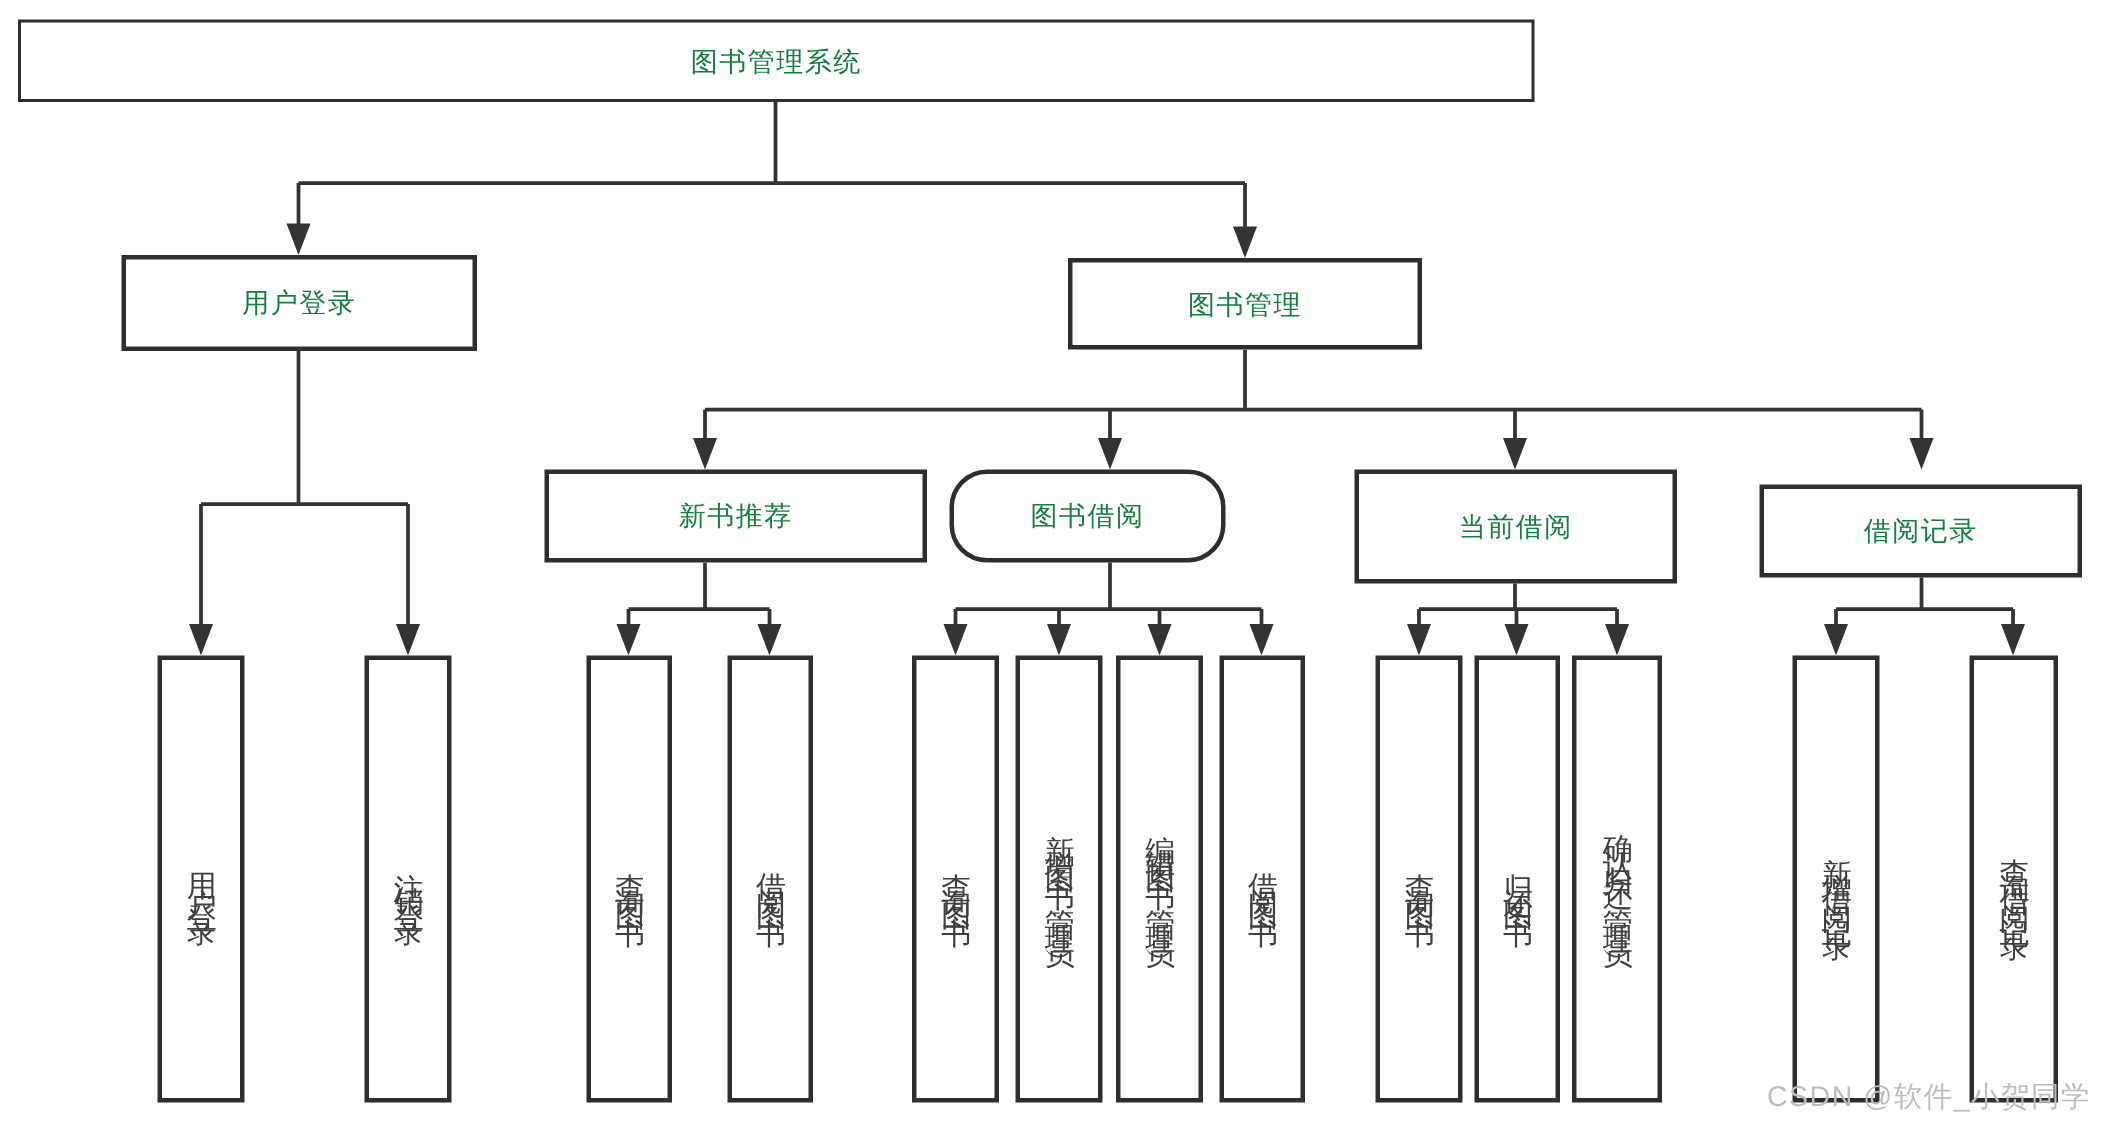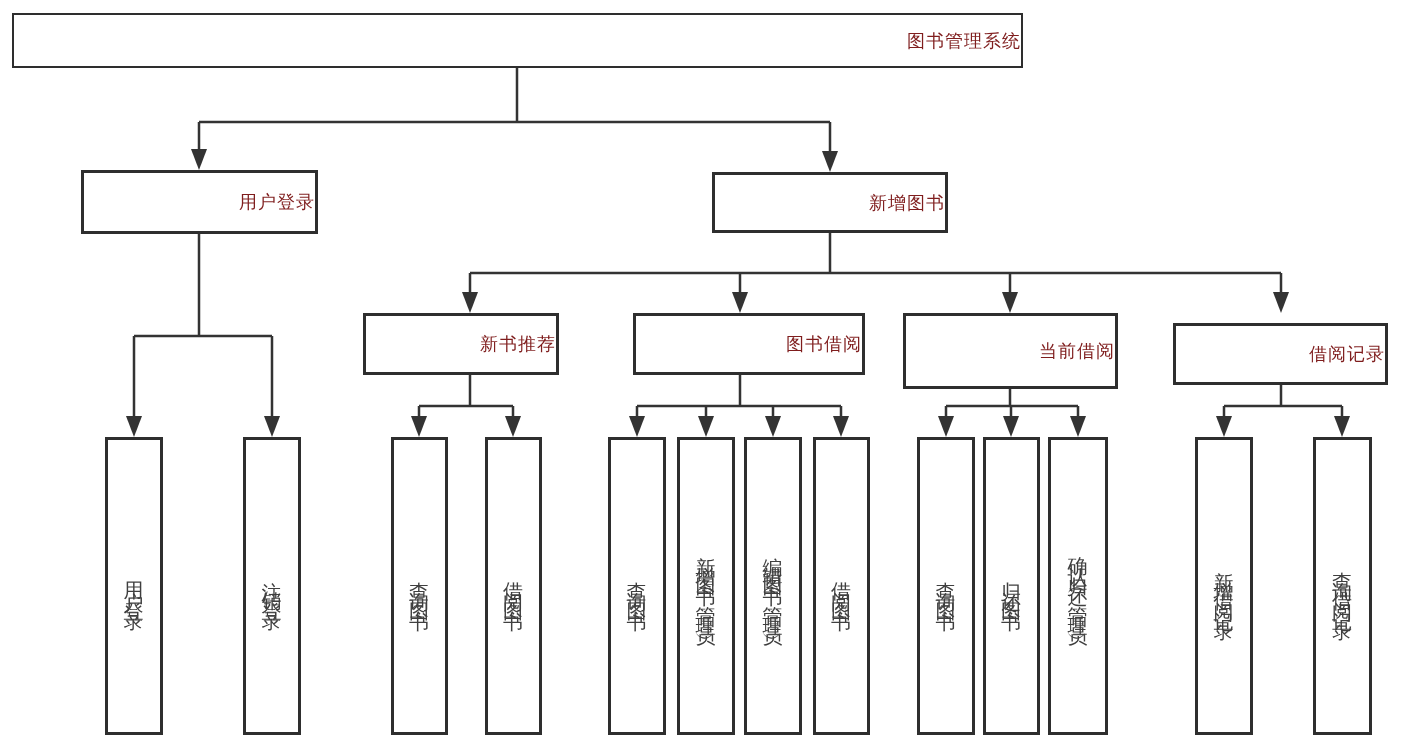--- a/index.html
+++ b/index.html
@@ -20,23 +20,23 @@
     left: 0; top: 0;
     width: 1405px; height: 747px;
     z-index: 1;
   }
   .box {
     position: absolute;
     background: #ffffff;
     border: 3px solid #2e2e2e;
     display: flex;
     align-items: center;
-    justify-content: flex-end;
+    justify-content: center;
     font-size: 18px;
-    color: #7f1d1d;
+    color: #15803d;
     z-index: 2;
     box-sizing: border-box;
     letter-spacing: 1px;
   }
   .root-box {
     border-width: 2px;
   }
   .vbox {
     position: absolute;
     top: 437px;
@@ -133,27 +133,27 @@
   </svg>
 
   <div class="box root-box" style="left:12px; top:13px; width:1011px; height:55px;">
     <span>图书管理系统</span>
   </div>
 
   <div class="box" style="left:81px; top:170px; width:237px; height:64px;">
     <span>用户登录</span>
   </div>
   <div class="box" style="left:712px; top:172px; width:236px; height:61px;">
-    <span>新增图书</span>
-  </div>
-
-  <div class="box" style="left:363px; top:313px; width:196px; height:62px;font-family:Liberation Mono, monospace;">
+    <span>图书管理</span>
+  </div>
+
+  <div class="box" style="left:363px; top:313px; width:255px; height:62px;font-family:Liberation Mono, monospace;">
     <span>新书推荐</span>
   </div>
-  <div class="box" style="left:633px; top:313px; width:232px; height:62px;">
+  <div class="box" style="left:633px; top:313px; width:184px; height:62px;border-radius:25px;">
     <span>图书借阅</span>
   </div>
   <div class="box" style="left:903px; top:313px; width:215px; height:76px;">
     <span>当前借阅</span>
   </div>
   <div class="box" style="left:1173px; top:323px; width:215px; height:62px;">
     <span>借阅记录</span>
   </div>
 
   <div class="vbox" style="left:105px; width:58px;">
@@ -189,14 +189,15 @@
   <div class="vbox" style="left:1048px; width:60px;">
     <span>确认归还（管理员）</span>
   </div>
   <div class="vbox" style="left:1195px; width:58px;">
     <span>新增借阅记录</span>
   </div>
   <div class="vbox" style="left:1313px; width:59px;">
     <span>查询借阅记录</span>
   </div>
 
+  <div id="watermark">CSDN @软件_小贺同学</div>
 
 </div>
 
 </body></html>

